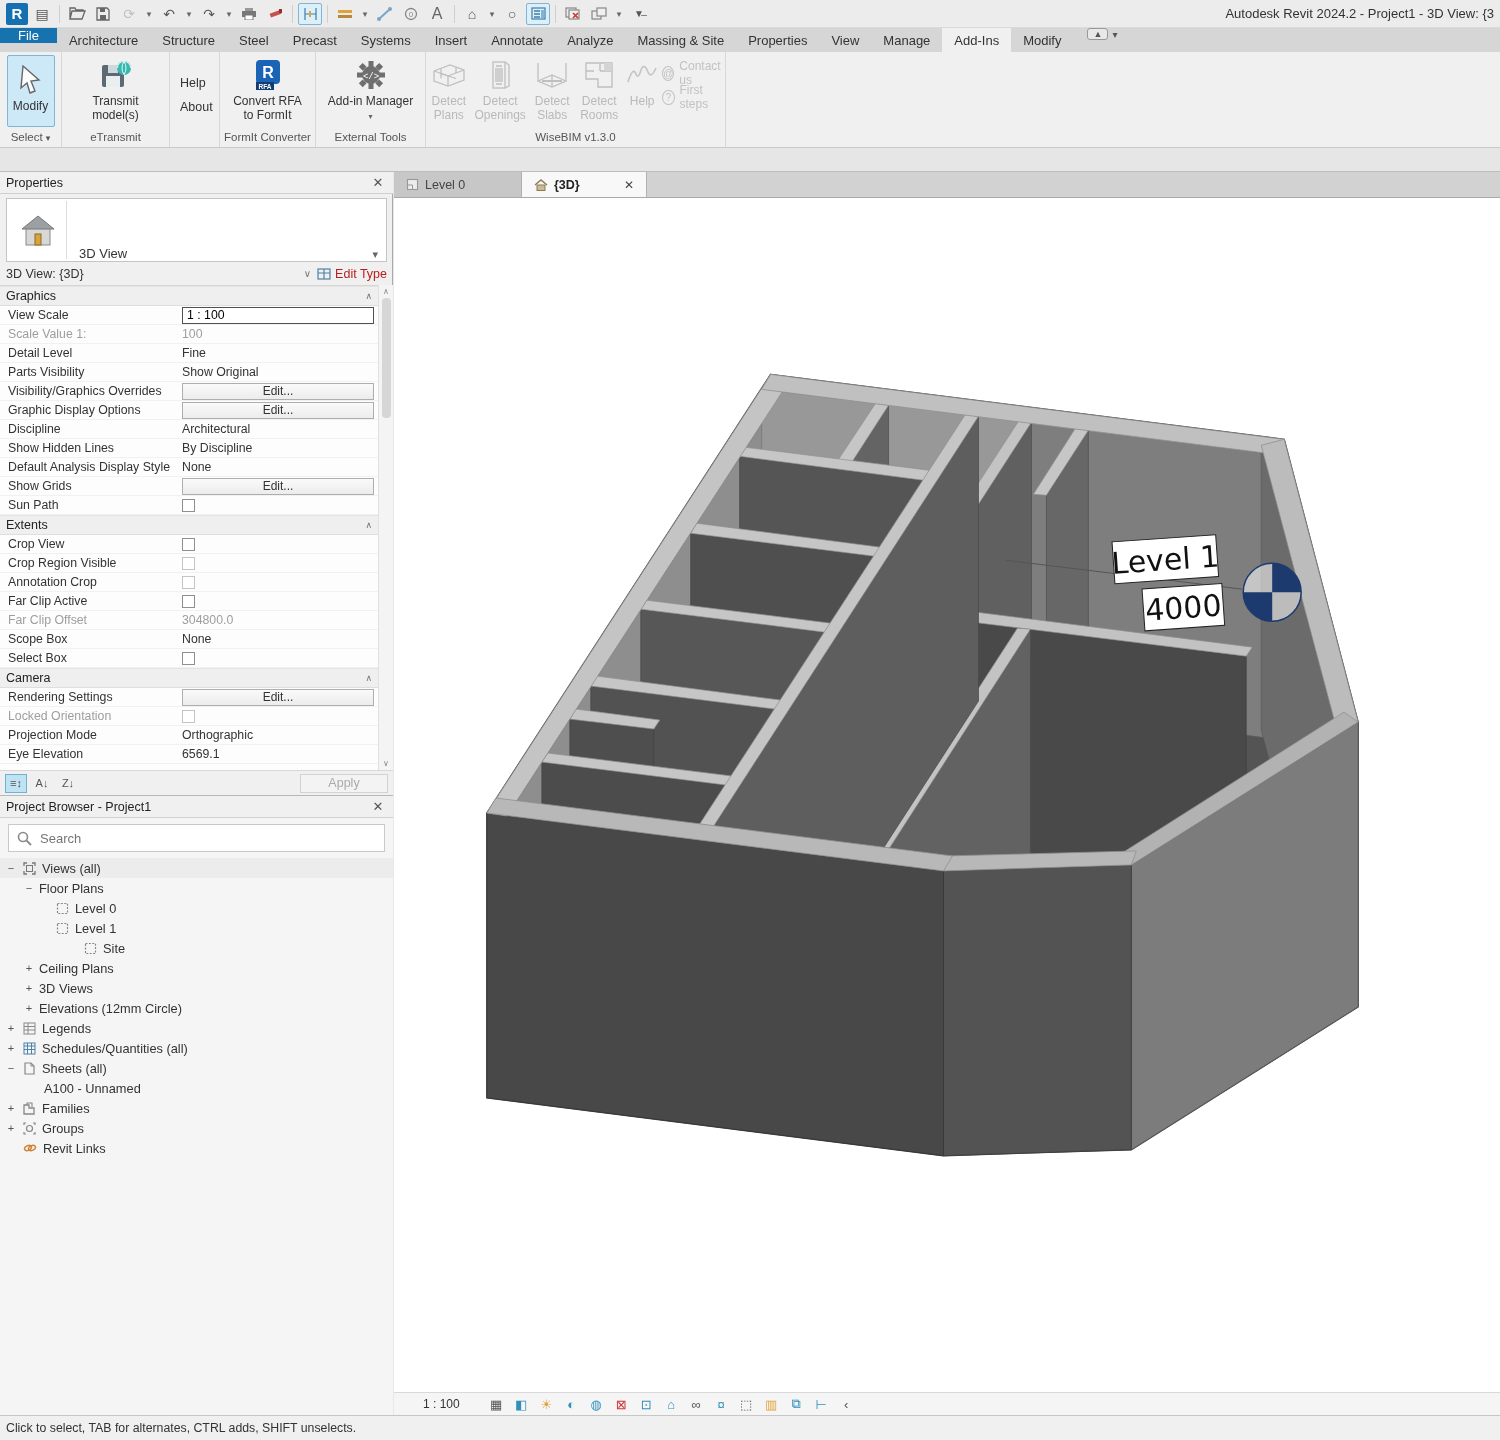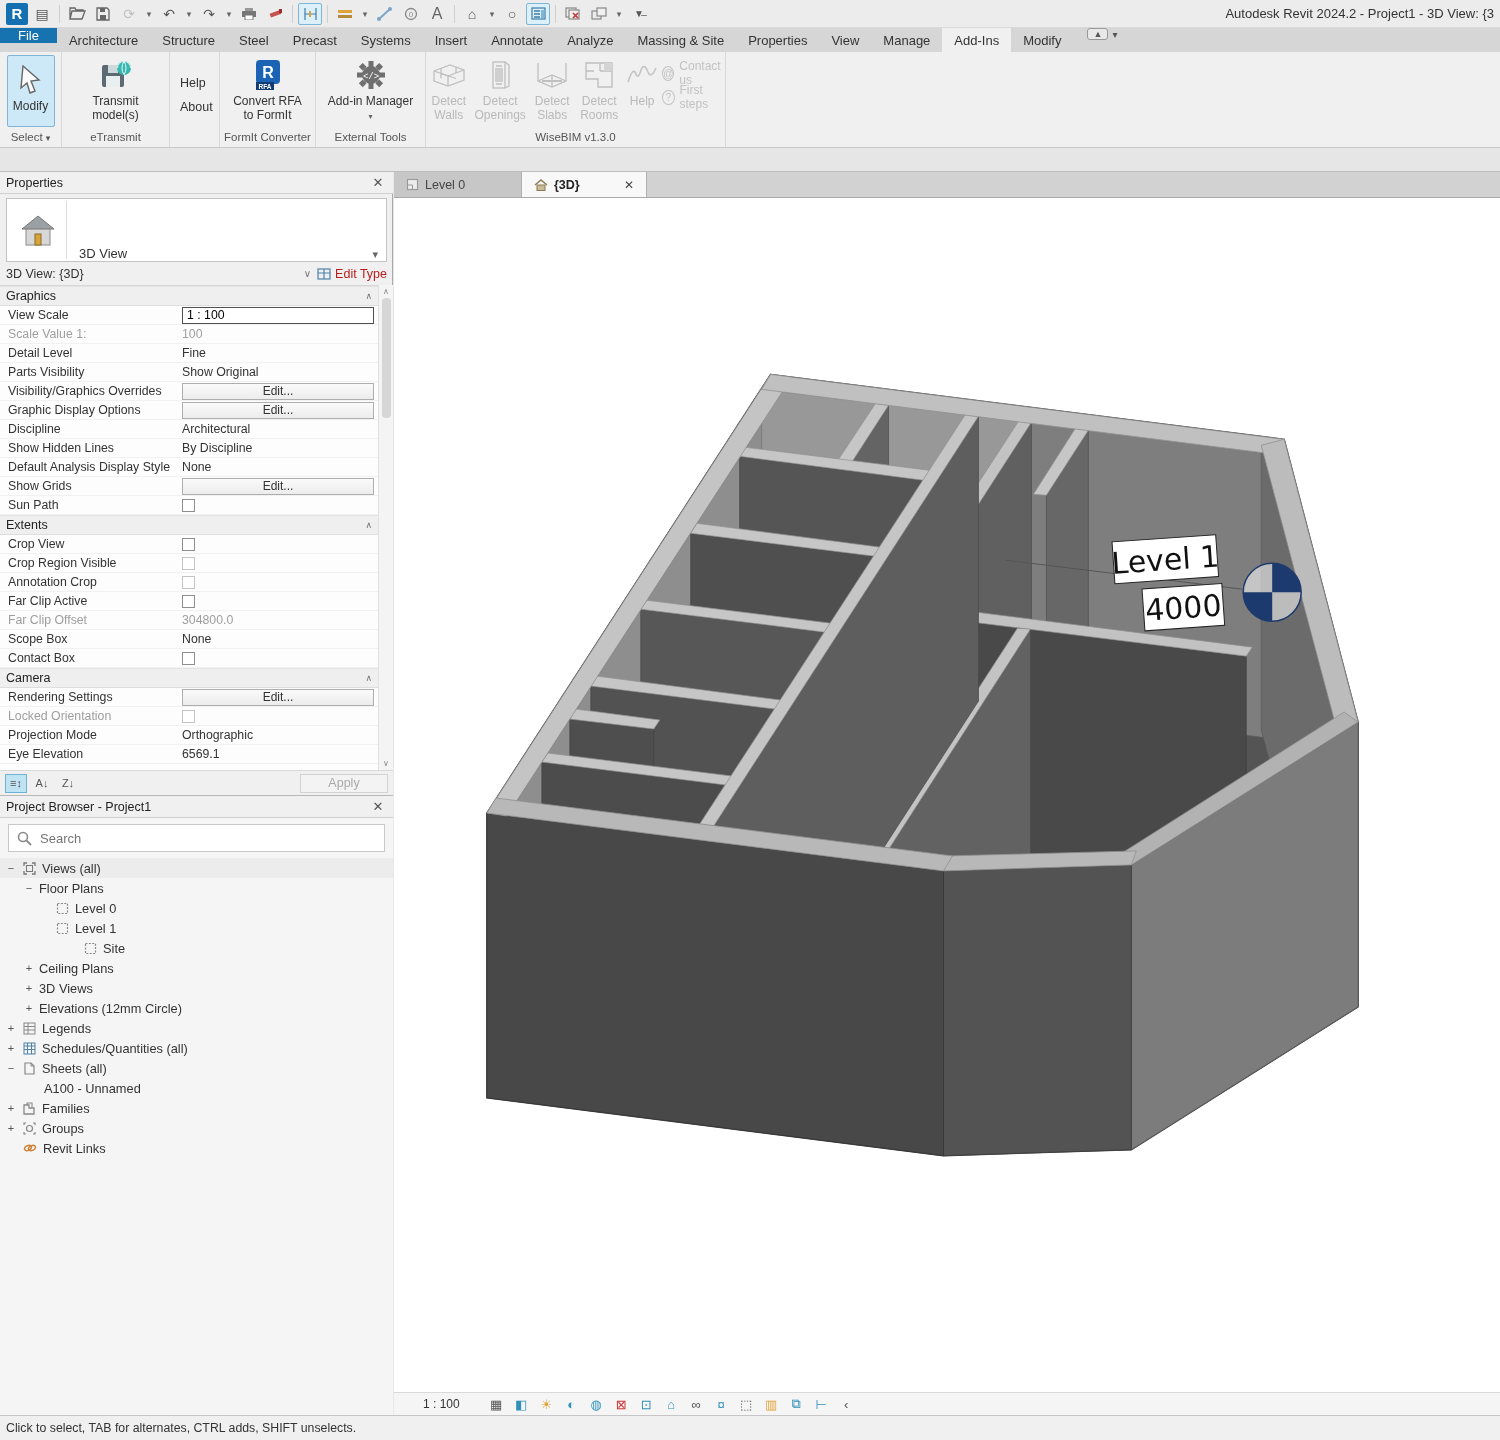--- a/index.html
+++ b/index.html
@@ -307,21 +307,21 @@
       <div class="rbtn disabled" style="width:52px;">
         <span class="ric">
           <svg width="34" height="28" viewBox="0 0 34 28">
               <g fill="none" stroke="#bfbfbf" stroke-width="1.3">
                 <path d="M2,10 L18,4 L32,9 L32,19 L16,25 L2,20 Z"></path>
                 <path d="M2,10 L16,15 L16,25 M16,15 L32,9"></path>
                 <path d="M9,7.5 L9,17.5 M24,6.5 L24,12 M9,12.5 L24,17.5"></path>
               </g>
             </svg>
         </span>
-        <span>Detect Walls</span>
+        <span>Detect Plans</span>
       </div>
       <div class="rbtn disabled" style="width:56px;">
         <span class="ric">
           <svg width="22" height="30" viewBox="0 0 22 30">
               <g fill="none" stroke="#bfbfbf" stroke-width="1.3">
                 <rect x="4" y="2" width="12" height="26"></rect>
                 <path d="M16,2 L20,5 L20,26 L16,28"></path>
                 <path d="M7,6 L13,6 M7,24 L13,24"></path>
               </g>
               <rect x="6" y="8" width="8" height="14" fill="#cfcfcf"></rect>
@@ -502,21 +502,21 @@
         </div>
       <div class="prow">
           <span class="plabel dim">Far Clip Offset</span>
           <span class="pval dim">304800.0</span>
         </div>
       <div class="prow">
           <span class="plabel">Scope Box</span>
           <span class="pval">None</span>
         </div>
       <div class="prow">
-          <span class="plabel">Contact Box</span>
+          <span class="plabel">Select Box</span>
           <span class="pval">
             <span class="chk"></span>
           </span>
         </div>
 
       <div class="sec-hdr">
           <span>Camera</span>
           <span class="collapse">∧</span>
         </div>
       <div class="prow">

